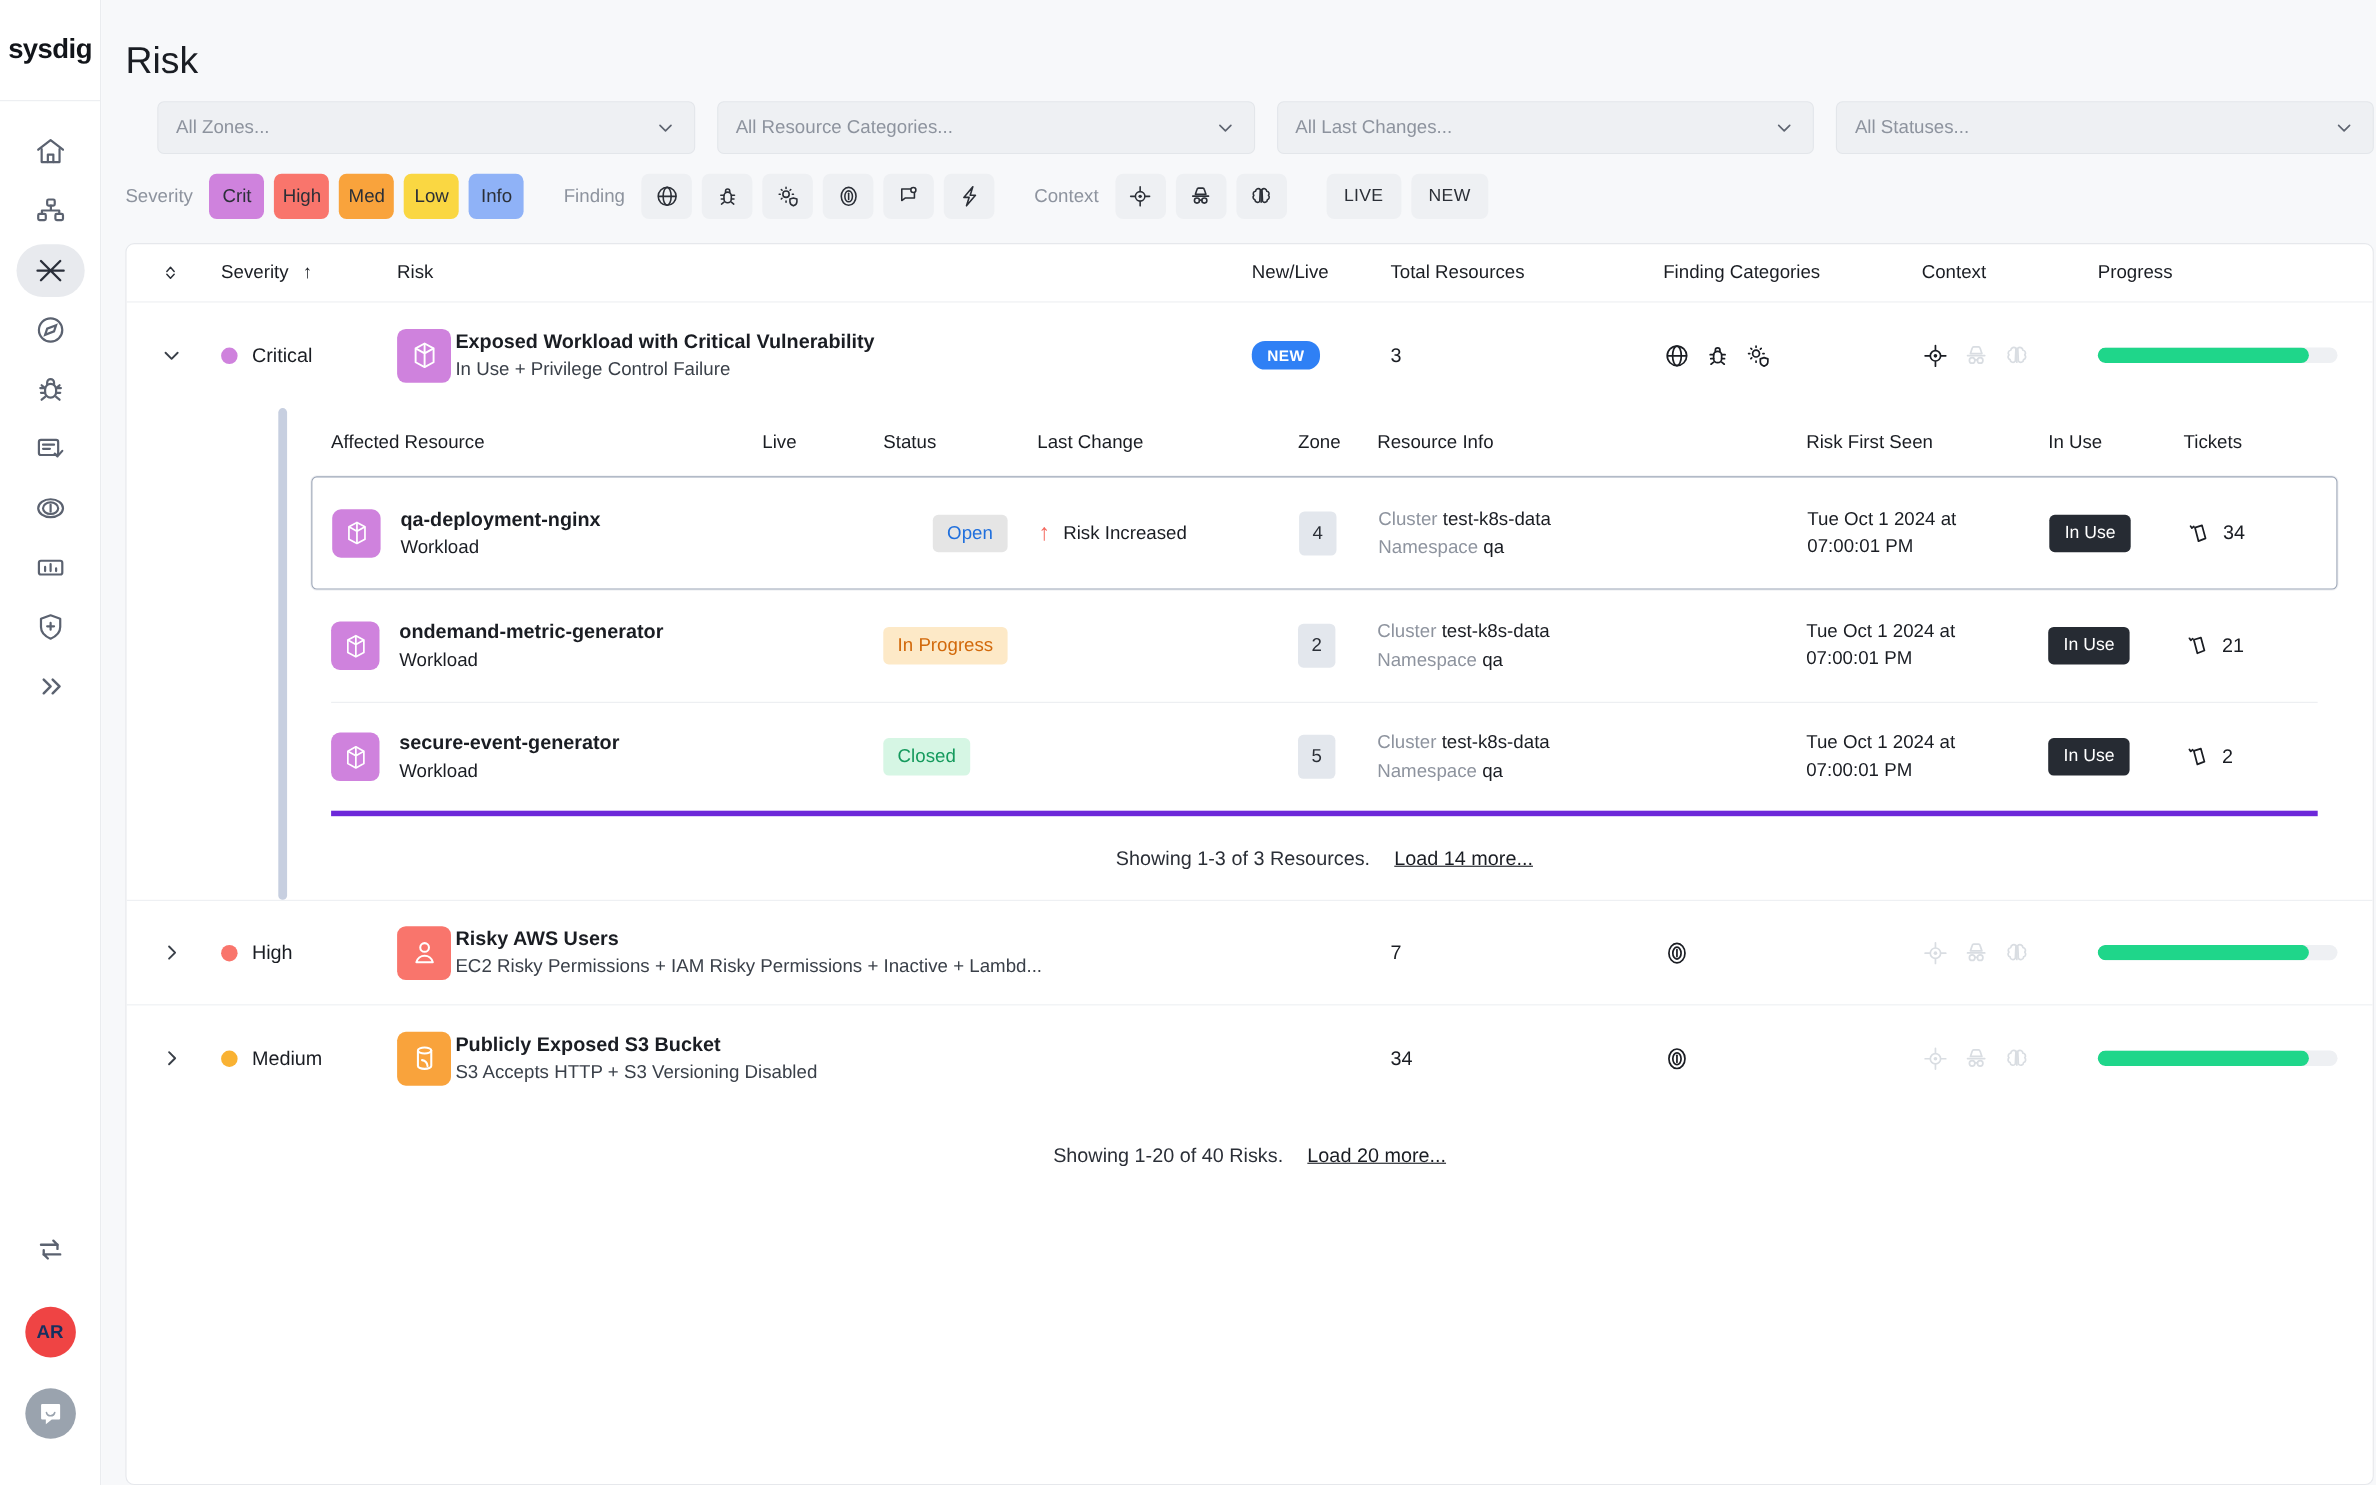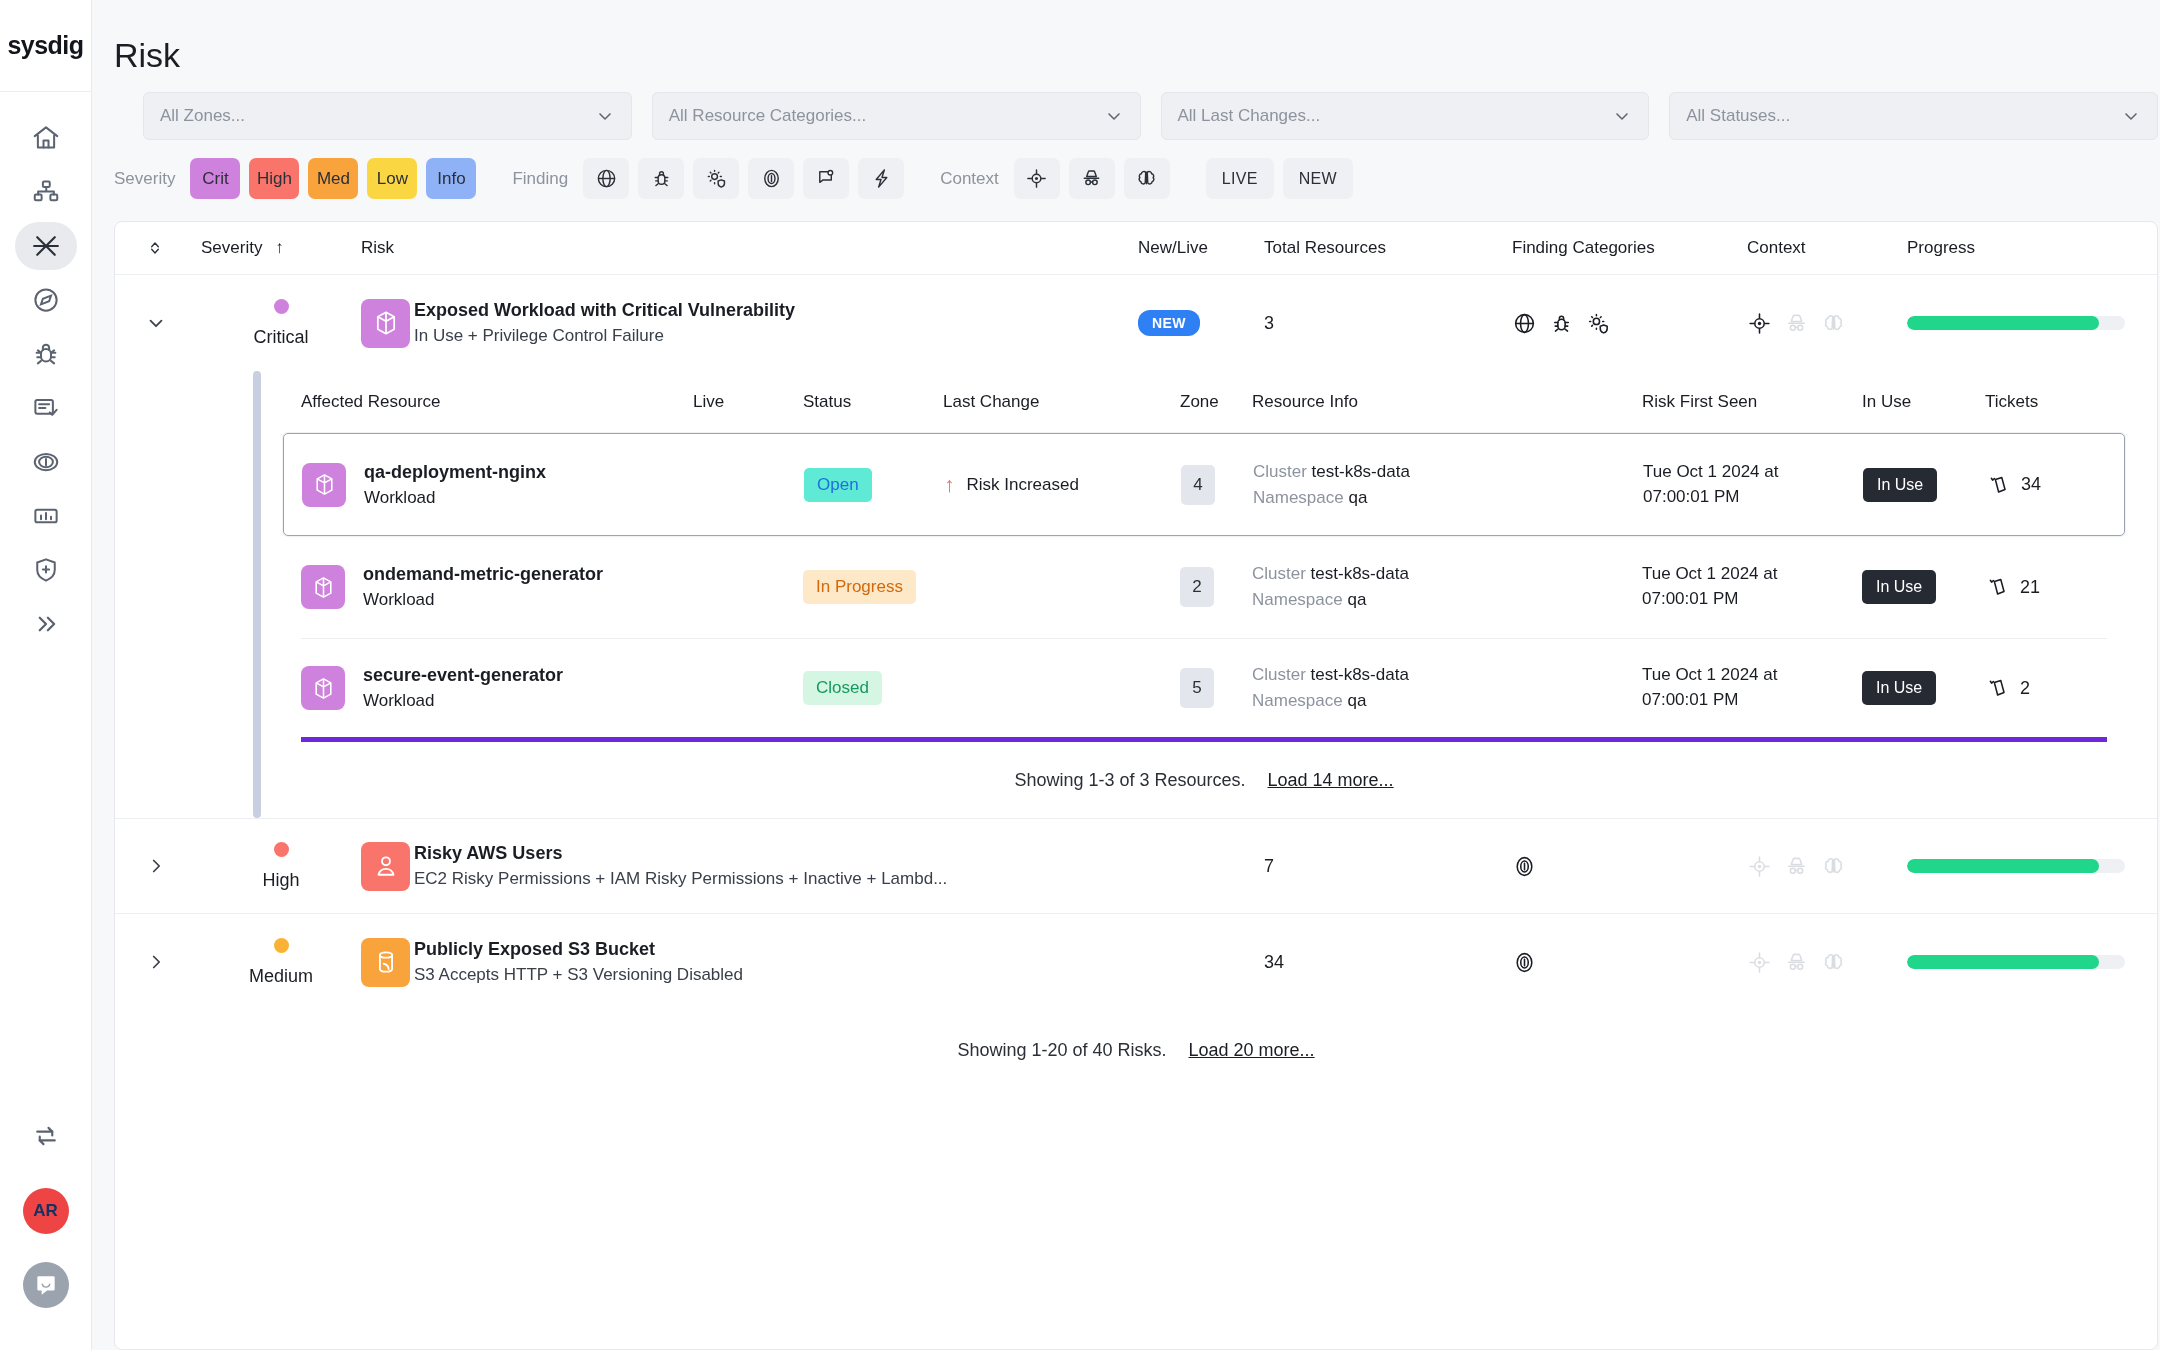--- a/index.html
+++ b/index.html
@@ -106,21 +106,21 @@
   .col-risk  { flex: 1; min-width: 0; }
   .col-new   { width: 126px; }
   .col-total { width: 248px; }
   .col-find  { width: 235px; }
   .col-ctx   { width: 160px; }
   .col-prog  { width: 250px; }
 
   .risk-row { display: flex; align-items: center; height: 96px; }
   .risk-row.bordered { border-bottom: 1px solid #edeff2; }
   .chev-cell { width: 56px; margin-left: 30px; color: #3a4049; cursor: pointer; display: flex; align-items: center; }
-  .sev-cell { width: 160px; display: flex; align-items: center; gap: 13px; font-size: 18px; color: #1a1d23; flex-direction: column; }
+  .sev-cell { width: 160px; display: flex; align-items: center; gap: 13px; font-size: 18px; color: #1a1d23; }
   .dot { width: 15px; height: 15px; border-radius: 50%; }
   .risk-cell { flex: 1; min-width: 0; display: flex; align-items: center; gap: 4px; }
   .res-icon {
     width: 49px; height: 49px; border-radius: 8px;
     display: flex; align-items: center; justify-content: center;
     color: #ffffff; flex: 0 0 49px;
   }
   .risk-title { font-size: 18px; font-weight: 700; color: #1a1d23; }
   .risk-sub { font-size: 17px; color: #3a4049; margin-top: 5px; }
   .badge-new {
@@ -159,21 +159,21 @@
     margin-left: -18px; padding-left: 18px; width: calc(100% + 36px);
     box-shadow: 0 0 0 1px rgba(154,164,181,.15);
   }
   .sub-name { display: flex; align-items: center; gap: 18px; }
   .sub-name .t1 { font-size: 18px; font-weight: 700; color: #1a1d23; }
   .sub-name .t2 { font-size: 17px; color: #1a1d23; margin-top: 5px; }
   .pill {
     display: inline-flex; align-items: center; justify-content: center;
     border-radius: 5px; padding: 7px 13px; font-size: 17px;
   }
-  .pill-open { background: #5eead4; color: #1f6fdd; }
+  .pill-open { background: #e5e5e5; color: #1f6fdd; margin-left: 44px; }
   .pill-prog { background: #fde9c7; color: #d2690b; }
   .pill-closed { background: #d6f6e4; color: #159a5d; }
   .change { display: flex; align-items: center; gap: 12px; font-size: 17px; color: #1a1d23; }
   .arrow-up { color: #f4685e; font-size: 21px; line-height: 1; }
   .zone-box {
     width: 34px; height: 40px; background: #e3e7ed; border-radius: 5px;
     display: flex; align-items: center; justify-content: center;
     font-size: 17px; color: #2b2f37;
   }
   .info-line { font-size: 17px; color: #1a1d23; }

